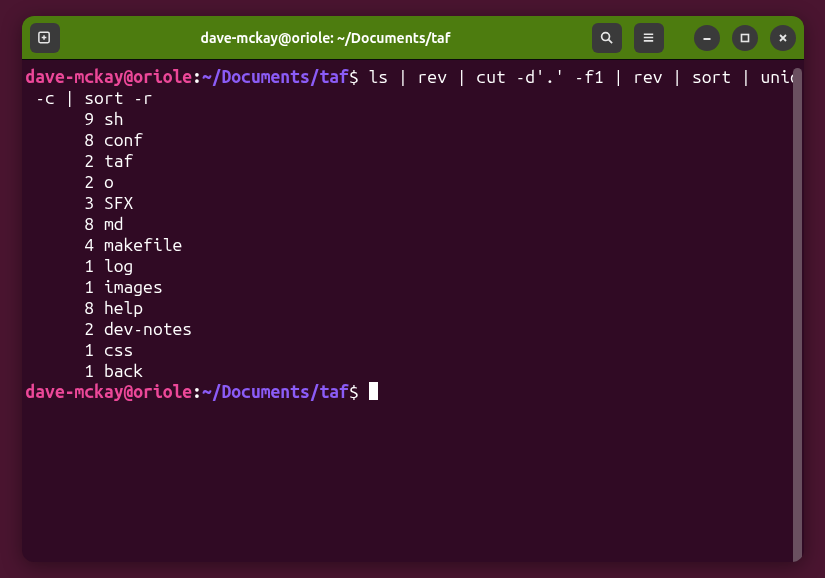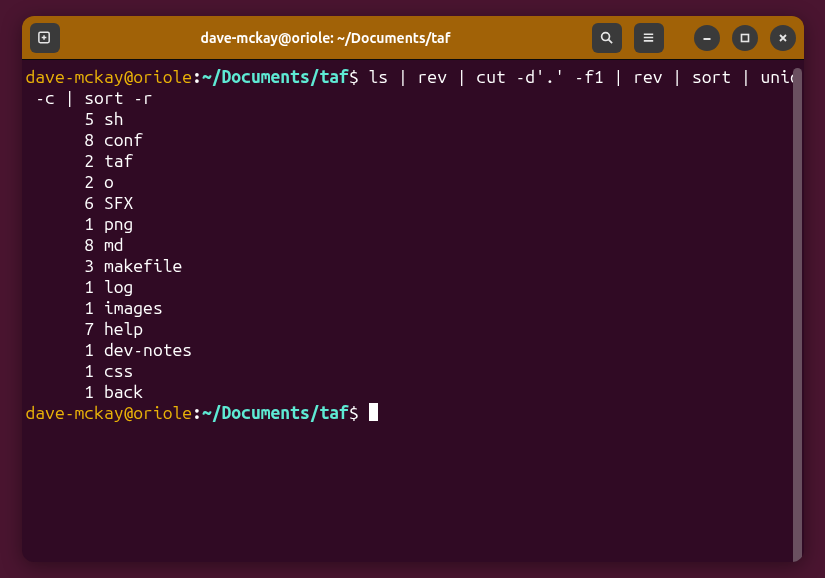--- a/index.html
+++ b/index.html
@@ -22,21 +22,21 @@
       height: 546px;
       background: #300a24;
       border-radius: 12px;
       overflow: hidden;
       box-shadow: 0 4px 20px rgba(0,0,0,0.4);
       display: flex;
       flex-direction: column;
     }
     .titlebar {
       height: 44px;
-      background: #a16207;
+      background: #4d7c0f;
       display: flex;
       align-items: center;
       padding: 7px 8px;
       border-bottom: 1px solid #0a0a0a;
     }
     .titlebar-left {
       display: flex;
       align-items: center;
       gap: 6px;
       flex: 0 0 auto;
@@ -95,23 +95,23 @@
       top: 8px;
       width: 9px;
       height: 510px;
       background: #6a5060;
       border-radius: 5px;
     }
     .line {
       white-space: pre;
       font-family: 'Ubuntu Mono', 'DejaVu Sans Mono', monospace;
     }
-    .user { color: #eab308; font-weight: normal; }
+    .user { color: #ec4899; font-weight: bold; }
     .colon { color: #ffffff; font-weight: bold;}
-    .path { color: #5eead4; font-weight: bold; }
+    .path { color: #8b5cf6; font-weight: bold; }
     .dollar { color: #ffffff; }
     .cmd { color: #ffffff; }
     .cursor {
       display: inline-block;
       width: 9px;
       height: 18px;
       background: #ffffff;
       vertical-align: text-bottom;
       margin-bottom: 1px;
     }
@@ -164,31 +164,30 @@
     </div>
   </div>
 
   <div class="terminal-body">
     <div class="scrollbar"></div>
 
     <div class="line"><span class="user">dave-mckay@oriole</span><span class="colon">:</span><span class="path">~/Documents/taf</span><span class="dollar">$ </span><span class="cmd">ls | rev | cut -d'.' -f1 | rev | sort | uniq</span></div>
     <div class="line"><span class="cmd"> -c | sort -r</span></div>
 
     <div class="output-rows">
-        <div class="line">      5 sh</div>
+        <div class="line">      9 sh</div>
         <div class="line">      8 conf</div>
         <div class="line">      2 taf</div>
         <div class="line">      2 o</div>
-        <div class="line">      6 SFX</div>
-        <div class="line">      1 png</div>
+        <div class="line">      3 SFX</div>
         <div class="line">      8 md</div>
-        <div class="line">      3 makefile</div>
+        <div class="line">      4 makefile</div>
         <div class="line">      1 log</div>
         <div class="line">      1 images</div>
-        <div class="line">      7 help</div>
-        <div class="line">      1 dev-notes</div>
+        <div class="line">      8 help</div>
+        <div class="line">      2 dev-notes</div>
         <div class="line">      1 css</div>
         <div class="line">      1 back</div>
       </div>
 
     <div class="line"><span class="user">dave-mckay@oriole</span><span class="colon">:</span><span class="path">~/Documents/taf</span><span class="dollar">$ </span><span class="cursor"></span></div>
   </div>
 </div>
 
 </body></html>

